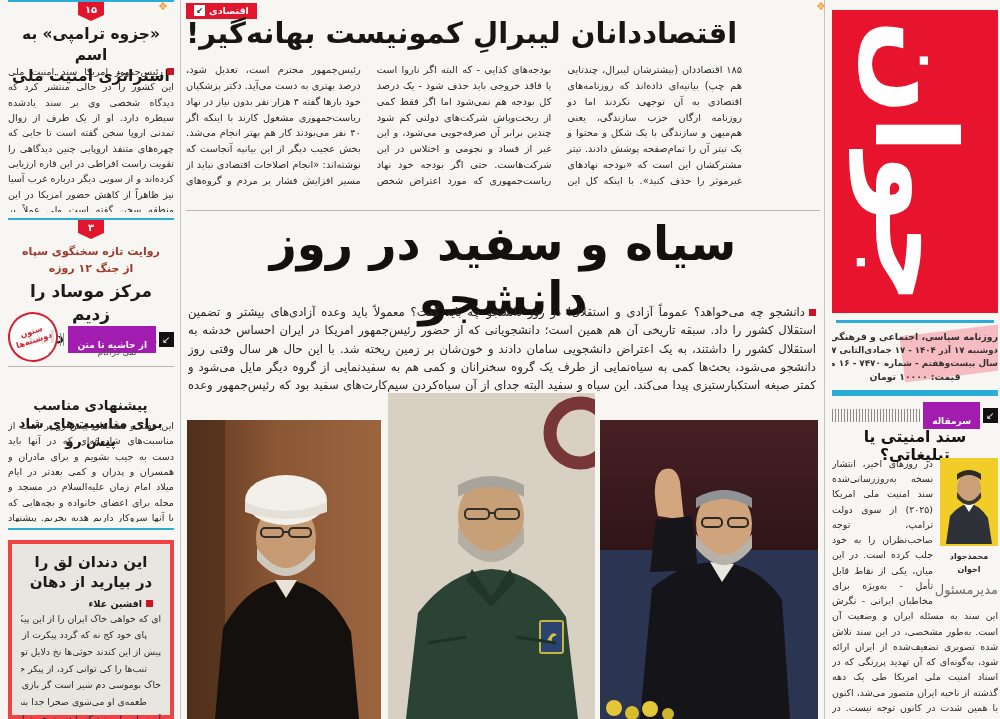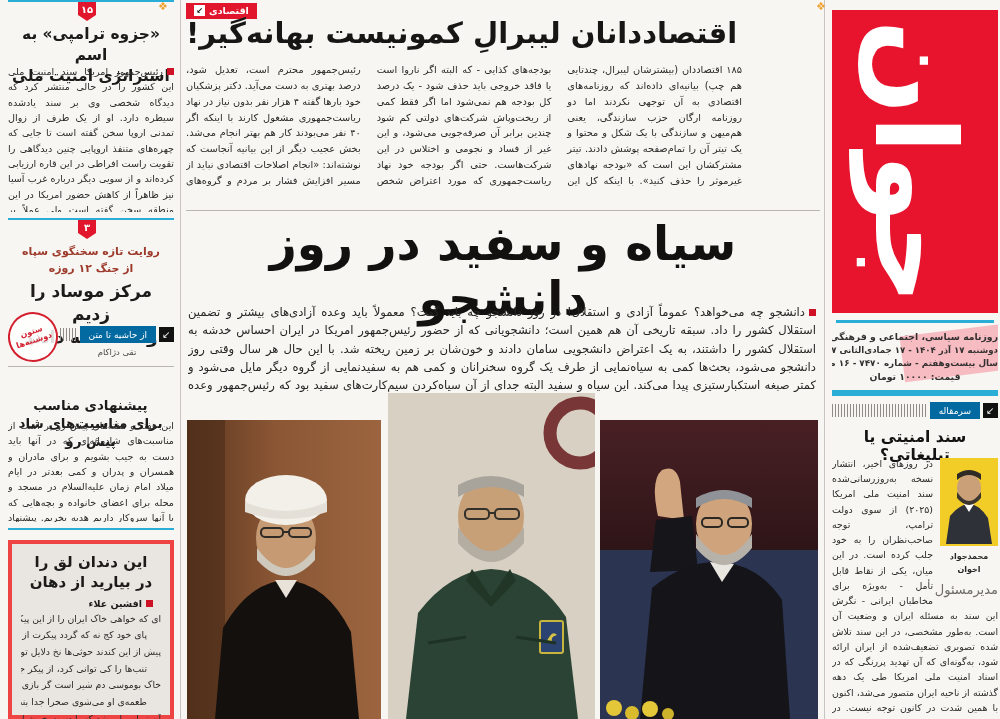--- a/index.html
+++ b/index.html
@@ -11,34 +11,34 @@
   .page{
     position:relative;width:1000px;height:719px;
     background:#f8f6f2;overflow:hidden;margin:0 auto;
     color:#1c1b1a;
   }
   .vdiv{position:absolute;top:0;bottom:0;width:1px;background:#c8c4be;}
   .flower{position:absolute;font-size:11px;color:#f0a132;z-index:5;line-height:1;}
   .cyan{background:#2aaed8;}
   .hr-gray{position:absolute;height:1px;background:#b9b5af;}
   .ribbon{
-    position:absolute;width:18px;height:19px;background:#e1152c;color:#fff;
+    position:absolute;width:26px;height:19px;background:#e1152c;color:#fff;
     font-size:10px;font-weight:bold;text-align:center;line-height:15px;
     clip-path:polygon(0 0,100% 0,100% 68%,50% 100%,0 68%);z-index:4;
   }
   
   .sidebar{position:absolute;left:8px;top:0;width:166px;height:719px;overflow:hidden;}
   .sb-title{font-weight:bold;text-align:center;line-height:1.35;}
   .sb-body{font-size:9.6px;text-align:justify;line-height:1.6;color:#2a2927;}
   .kicker{color:#9c3a2c;font-size:11px;font-weight:bold;text-align:center;line-height:1.5;}
   .lbl-row{display:flex;align-items:center;gap:3px;}
   .arrow-box{width:15px;height:15px;background:#111;color:#fff;font-size:10px;
     display:flex;align-items:center;justify-content:center;flex:0 0 auto;}
-  .red-pill{background:#0369a1;color:#fff;font-size:9px;font-weight:normal;
-    padding:4px 9px 3px;white-space:nowrap;}
+  .red-pill{background:#a21caf;color:#fff;font-size:9px;font-weight:bold;
+    padding:14px 9px 3px;white-space:nowrap;}
   .barcode{height:13px;flex:1;
     background:repeating-linear-gradient(90deg,#8f8c88 0 1px,transparent 1px 3px);}
   .stamp{
     position:absolute;width:46px;height:46px;border:2px solid #d41f2f;border-radius:50%;
     color:#d41f2f;font-size:8px;font-weight:bold;text-align:center;
     display:flex;align-items:center;justify-content:center;line-height:1.1;
     transform:rotate(-18deg);background:rgba(255,255,255,.85);z-index:3;
   }
   .poem-box{position:absolute;background:#e9e6e1;border:4px solid #ef4444;padding:8px 9px;}
   .poem-line{font-size:9.3px;line-height:1.8;color:#2a2927;white-space:nowrap;overflow:hidden;}

